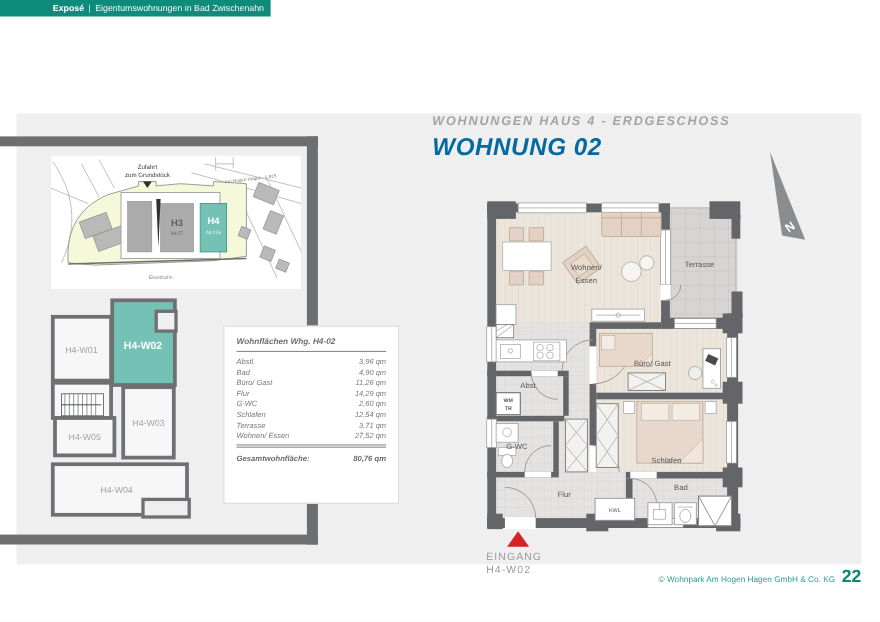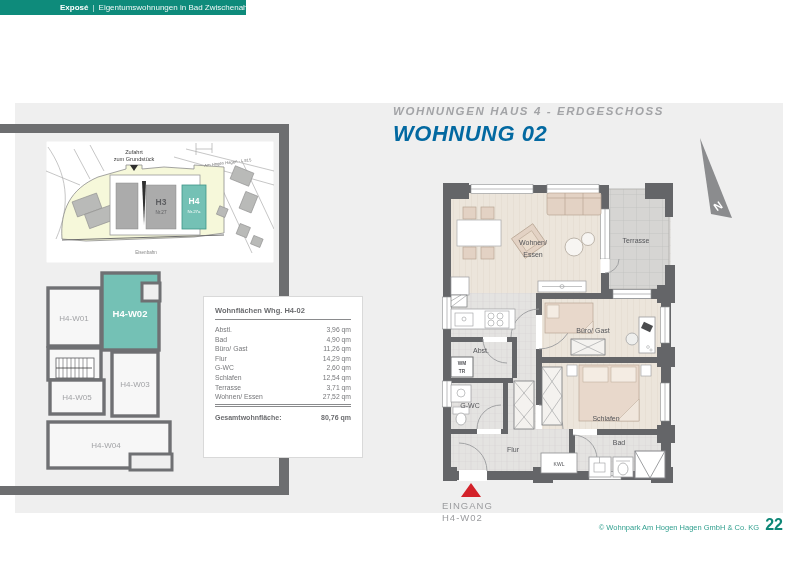--- a/index.html
+++ b/index.html
@@ -1,37 +1,37 @@
 <!DOCTYPE html>
 <html><head>
 <meta charset="utf-8">
 <style>
   html,body{margin:0;padding:0;background:#fff;}
   .page{position:relative;width:800px;height:565px;background:#ffffff;overflow:hidden;
         font-family:"Liberation Sans",sans-serif;}
   
   .topbar{position:absolute;left:0;top:73;width:246px;height:15px;background:#0e8b7b;
-          color:#fff;font-size:8px;line-height:15px;padding-left:60px;box-sizing:border-box;
+          color:#fff;font-size:8px;line-height:15px;padding-left:48px;box-sizing:border-box;
           white-space:nowrap;}
   .topbar .brand{font-weight:bold;}
   .topbar .sep{margin:0 4px;opacity:.85;}
   .topbar .tagline{opacity:.95;}
   
   .panel{position:absolute;left:15px;top:103px;width:768px;height:410px;background:#efefef;}
   
   .frame{position:absolute;left:0;top:124px;width:289px;height:371px;box-sizing:border-box;
          border-style:solid;border-color:#6d6e70;border-width:9px 10px 9px 0;}
   
   .subtitle{position:absolute;left:393px;top:105px;font-size:11.5px;letter-spacing:1.6px;
             color:#a3a4a7;font-weight:bold;font-style:italic;}
   .title{position:absolute;left:393px;top:121px;font-size:22px;letter-spacing:.5px;
          color:#0369a1;font-weight:bold;font-style:italic;}
   
   .atable{position:absolute;left:203px;top:296px;width:160px;height:162px;background:#fff;
-          border:1px solid #d9d9d9;box-sizing:border-box;padding:9px 11px 0 11px;color:#77787b;}
+          border:1px solid #d9d9d9;box-sizing:border-box;padding:9px 11px 0 11px;color:#77787b;font-style:italic;}
   .atable .tt{font-size:7.5px;font-weight:bold;color:#6b6c6f;border-bottom:1px solid #8a8b8d;
               padding-bottom:4px;margin-bottom:5px;}
   .trow{display:flex;justify-content:space-between;font-size:6.8px;line-height:9.6px;}
   .rowsep{border-bottom:3px double #8a8b8d;margin-top:2px;}
   .trow.total{font-weight:bold;margin-top:6px;font-size:7px;color:#6b6c6f;}
   .abs{position:absolute;}
   
   .footer{position:absolute;left:0;top:516px;width:783px;text-align:right;white-space:nowrap;}
   .footer .cp{font-size:7.5px;color:#33a090;}
   .footer .pg{font-size:16px;font-weight:bold;color:#0d8676;margin-left:6px;}

